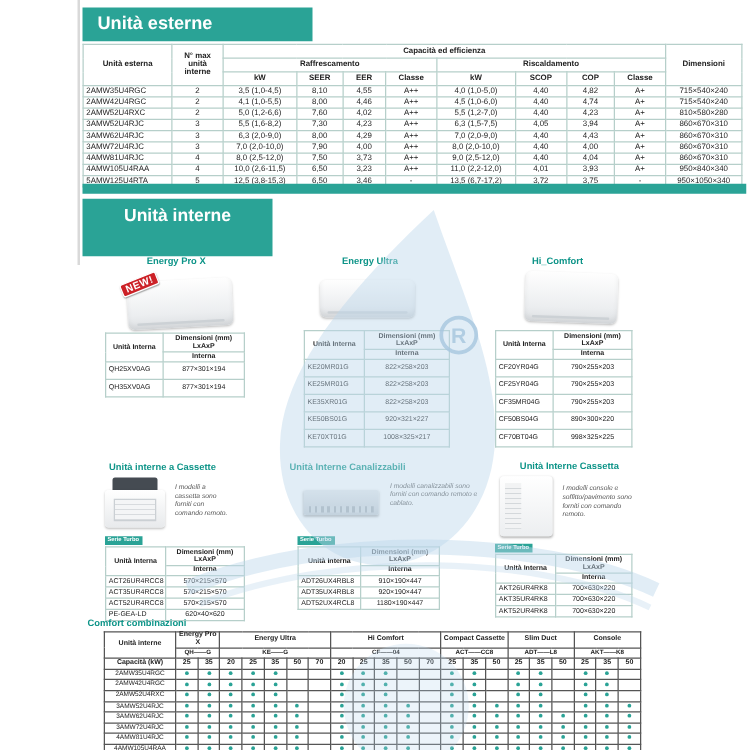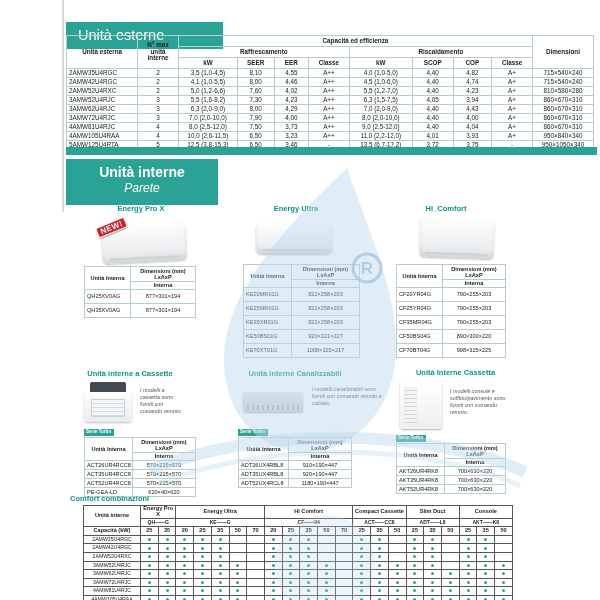--- a/index.html
+++ b/index.html
@@ -8,22 +8,22 @@
   }
   html,body{margin:0;padding:0;}
   body{width:600px;height:600px;position:relative;background:#fff;
        font-family:"Liberation Sans",sans-serif;color:#222;overflow:hidden;}
   .abs{position:absolute;}
   .left-rule{position:absolute;left:62px;top:0;width:2px;height:212px;background:#d9d9d9;}
   .teal-box{background:var(--teal);color:#fff;}
   .band{position:absolute;left:66px;top:147px;width:531px;height:8px;background:var(--teal);}
 
   
-  .outdoor-title{left:66px;top:22px;width:157px;height:27px;line-height:27px;
-    font-size:14.5px;font-weight:normal;padding-left:12px;box-sizing:border-box;}
+  .outdoor-title{left:66px;top:6px;width:184px;height:27px;line-height:27px;
+    font-size:14.5px;font-weight:bold;padding-left:12px;box-sizing:border-box;}
   .indoor-title{left:66px;top:159px;width:152px;height:46px;text-align:center;box-sizing:border-box;padding-top:5px;}
   .indoor-title .l1{font-size:14px;font-weight:bold;line-height:17px;}
   .indoor-title .l2{font-size:12px;font-style:italic;line-height:14px;}
 
   table{border-collapse:collapse;table-layout:fixed;}
   
   .outdoor{position:absolute;left:66px;top:35px;width:528px;font-size:6.3px;}
   .outdoor th,.outdoor td{border:1px solid var(--border);padding:0;line-height:1.1;}
   .outdoor th{font-weight:bold;height:10px;text-align:center;}
   .outdoor td{height:8px;text-align:center;}
@@ -246,21 +246,20 @@
         <td>-</td>
         <td>950×1050×340</td>
       </tr>
     </tbody>
 </table>
 
 <div class="band"></div>
 
 <div class="abs teal-box indoor-title">
   <div class="l1">Unità interne</div>
-  <div class="l2">Parete</div>
 </div>
 
 <div class="ptitle" style="left:86px;top:204px;width:110px;">Energy Pro X</div>
 <div class="ptitle" style="left:241px;top:204px;width:110px;">Energy Ultra</div>
 <div class="ptitle" style="left:391px;top:204px;width:110px;">Hi_Comfort</div>
 
 <span class="badge" style="left:96px;top:222px;">NEW!</span>
 <div class="wallunit" style="left:102px;top:224px;width:84px;height:38px;transform:rotate(-3deg);"></div>
 <div class="wallunit" style="left:256px;top:224px;width:76px;height:30px;"></div>
 <div class="wallunit" style="left:420px;top:218px;width:74px;height:40px;transform:rotate(2deg);"></div>
@@ -414,21 +413,21 @@
         <td class="model">ACT52UR4RCC8</td>
         <td>570×215×570</td>
       </tr>
       <tr>
         <td class="model">PE-GEA-LD</td>
         <td>620×40×620</td>
       </tr>
     </tbody>
 </table>
 
-<div class="ptitle" style="left:235px;top:369px;width:120px;">Unità Interne Canalizzabili</div>
+<div class="ptitle" style="left:218px;top:369px;width:120px;">Unità Interne Canalizzabili</div>
 <div class="duct" style="left:243px;top:392px;"></div>
 <div class="desc" style="left:312px;top:386px;width:78px;">I modelli canalizzabili sono forniti con comando remoto e cablato.</div>
 <div class="chip" style="left:238px;top:429px;">Serie Turbo</div>
 <table class="mini sp" style="left:238px;top:437px;width:114px;">
   <colgroup>
       <col style="width:50px">
       <col>
     </colgroup>
   <thead>
     <tr>

